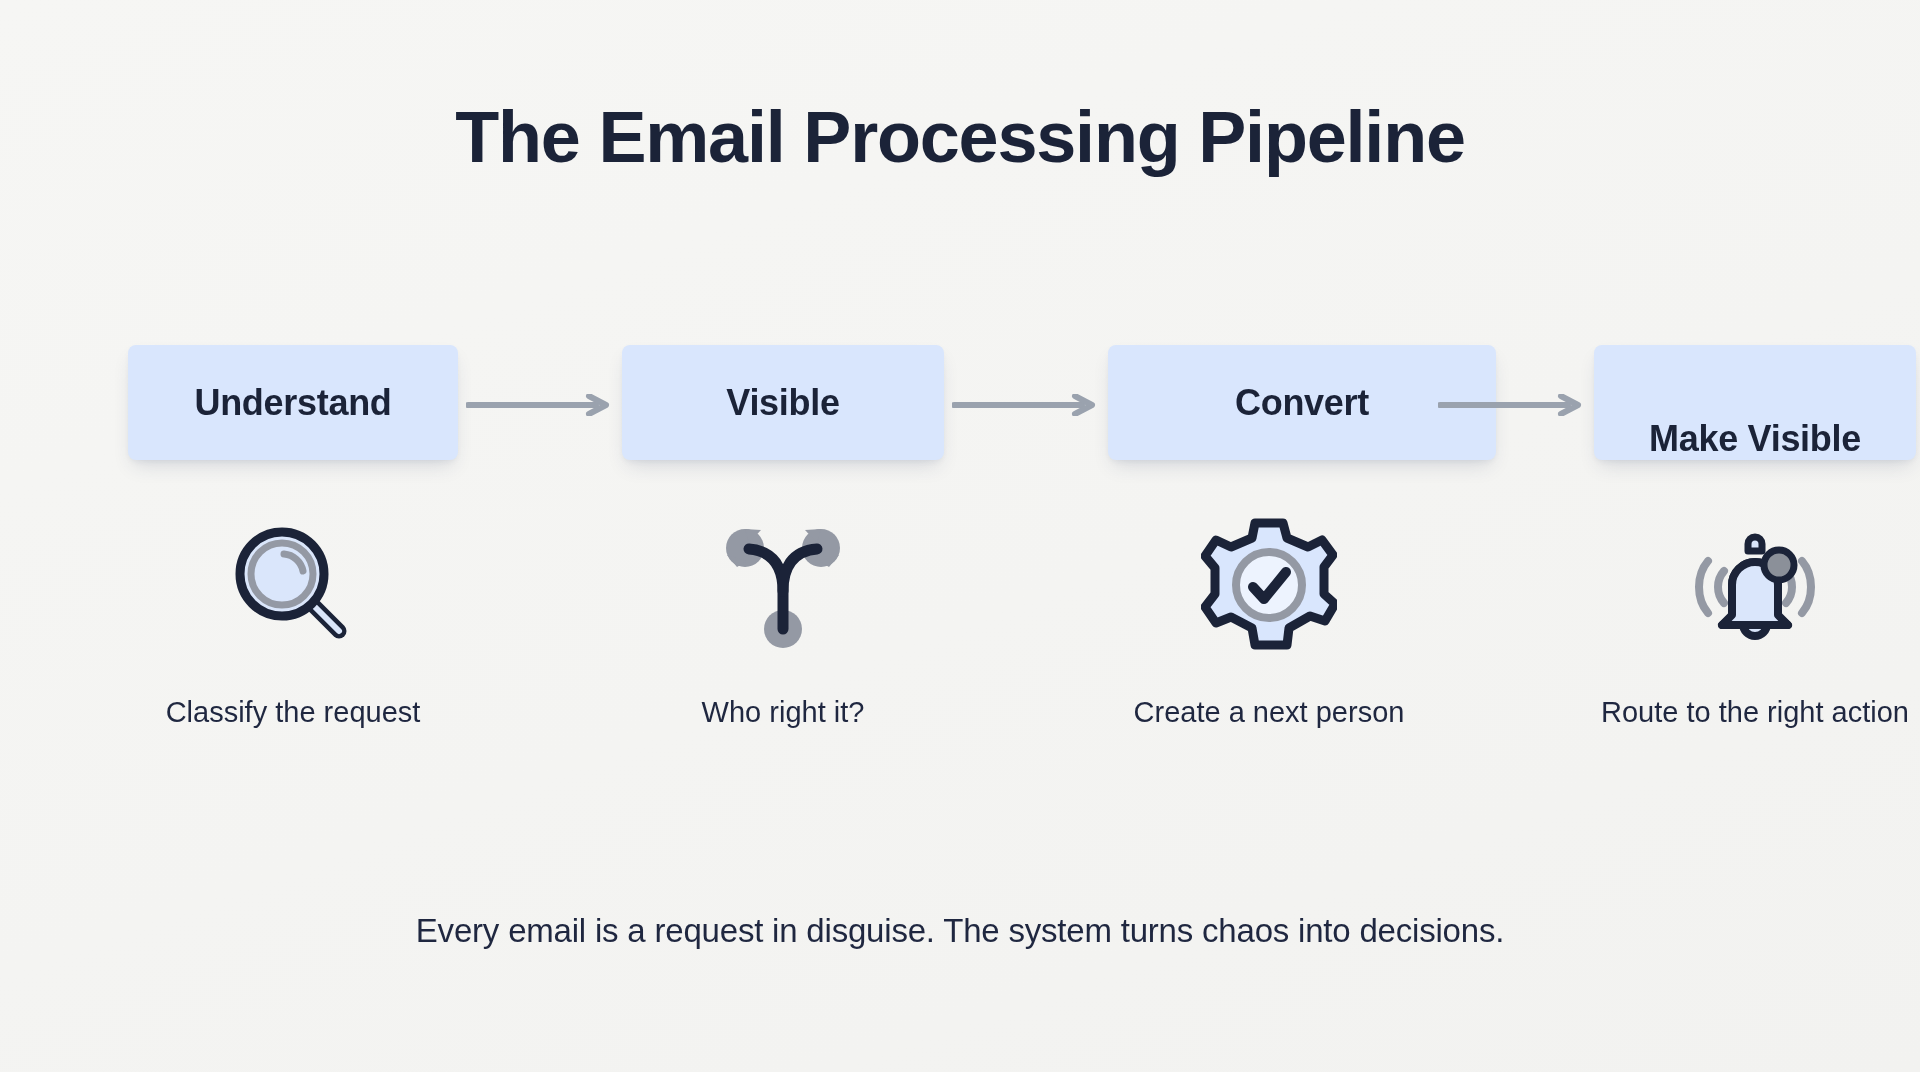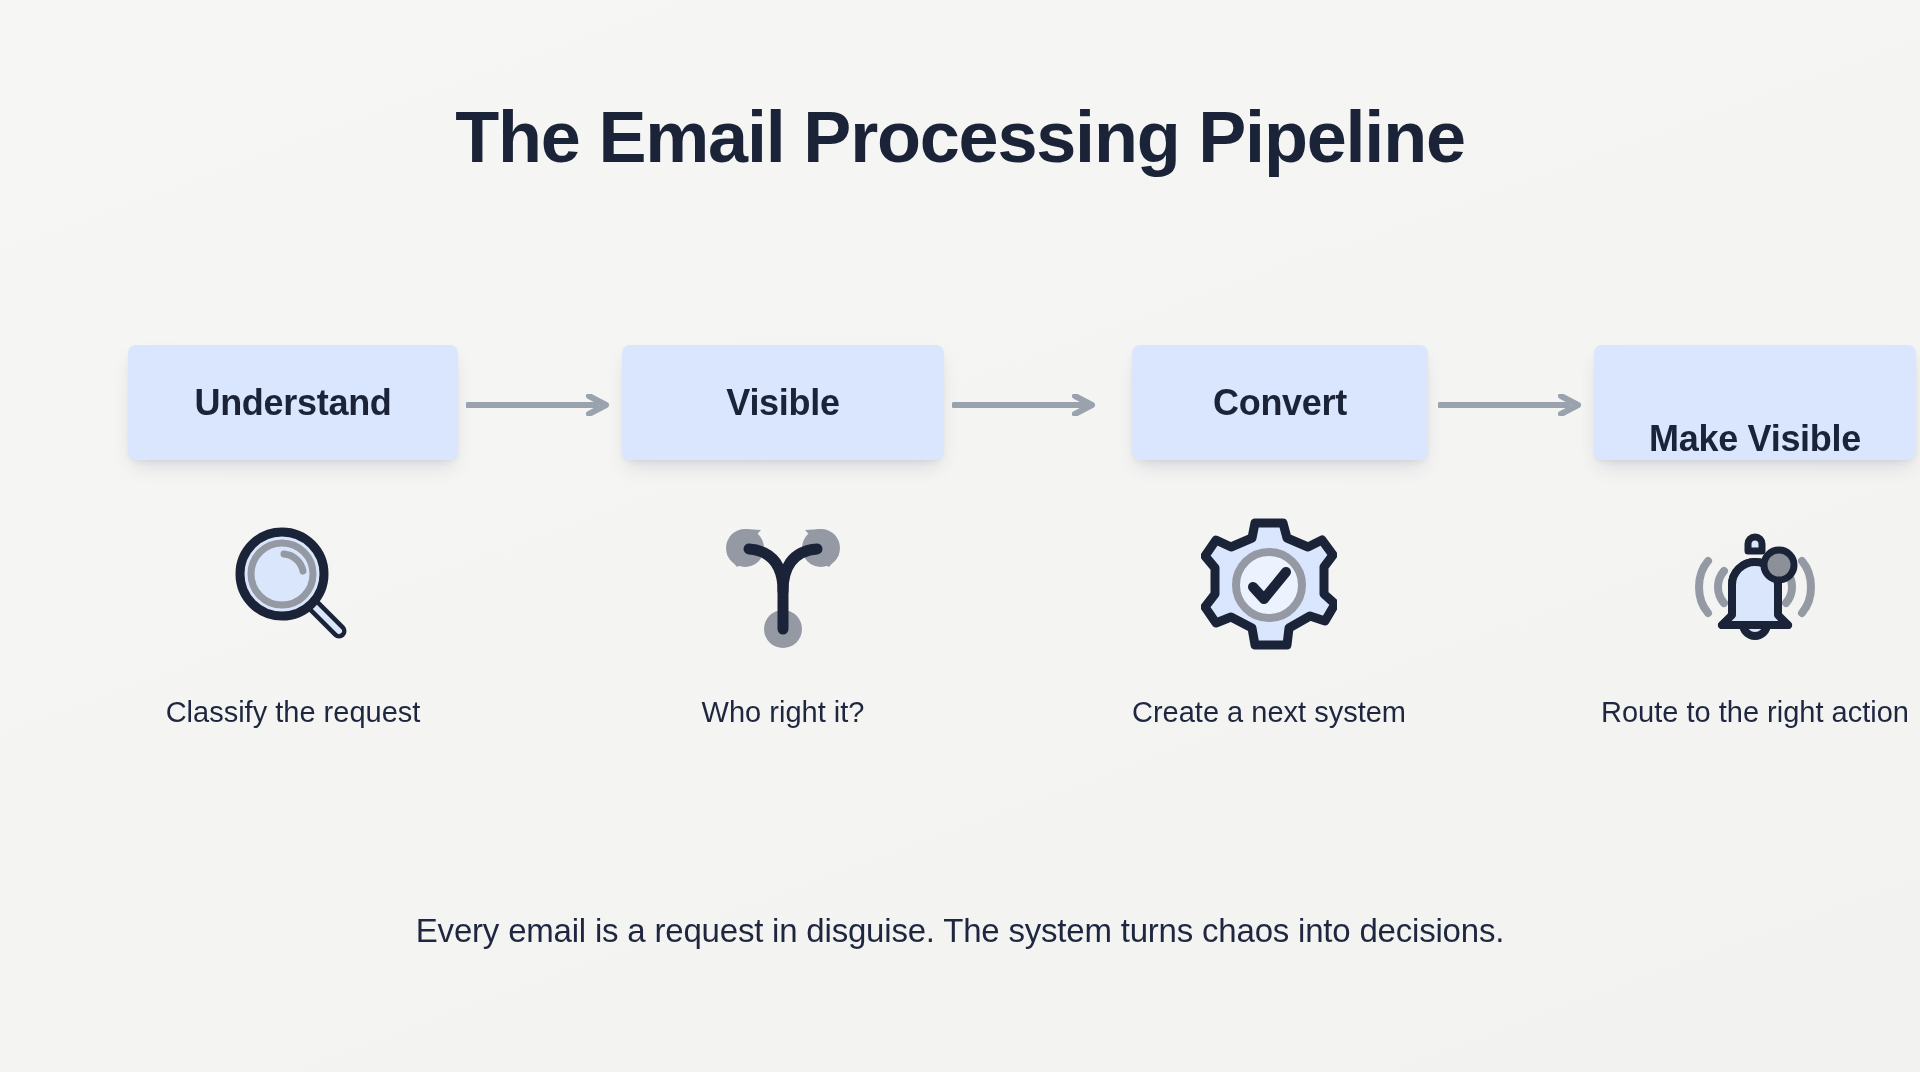--- a/index.html
+++ b/index.html
@@ -156,21 +156,21 @@
       </div>
     </div>
     <div class="arrow" style="left:824px;width:148px;">
       <svg width="148" height="22" viewBox="0 0 148 22">
         <line x1="2" y1="11" x2="130" y2="11" stroke="#9aa2ae" stroke-width="6" stroke-linecap="round"></line>
         <polyline points="123,2 140,11 123,20" fill="none" stroke="#9aa2ae" stroke-width="6" stroke-linecap="round" stroke-linejoin="round"></polyline>
       </svg>
     </div>
 
     <div class="col" style="left:980px;width:322px;">
-      <div class="pill" style="width:296px;margin-left:24px;">
+      <div class="pill" style="width:388px;">
         <span class="pill-label">Convert</span>
       </div>
     </div>
     <div class="arrow" style="left:1310px;width:148px;">
       <svg width="148" height="22" viewBox="0 0 148 22">
         <line x1="2" y1="11" x2="130" y2="11" stroke="#9aa2ae" stroke-width="6" stroke-linecap="round"></line>
         <polyline points="123,2 140,11 123,20" fill="none" stroke="#9aa2ae" stroke-width="6" stroke-linecap="round" stroke-linejoin="round"></polyline>
       </svg>
     </div>
 
@@ -252,19 +252,19 @@
 
         <circle cx="97" cy="48" r="15" fill="#8b9099" stroke="#1b2338" stroke-width="7"></circle>
       </svg>
     </div>
 
   </div>
 
   <div id="captions">
     <div class="caption" style="left:0px;width:330px;">Classify the request</div>
     <div class="caption" style="left:494px;width:322px;">Who right it?</div>
-    <div class="caption" style="left:980px;width:322px;">Create a next system</div>
+    <div class="caption" style="left:980px;width:322px;">Create a next person</div>
     <div class="caption" style="left:1466px;width:322px;">Route to the right action</div>
   </div>
 
   <div id="footer">Every email is a request in disguise. The system turns chaos into decisions.</div>
 
 </div>
 
 </body></html>

